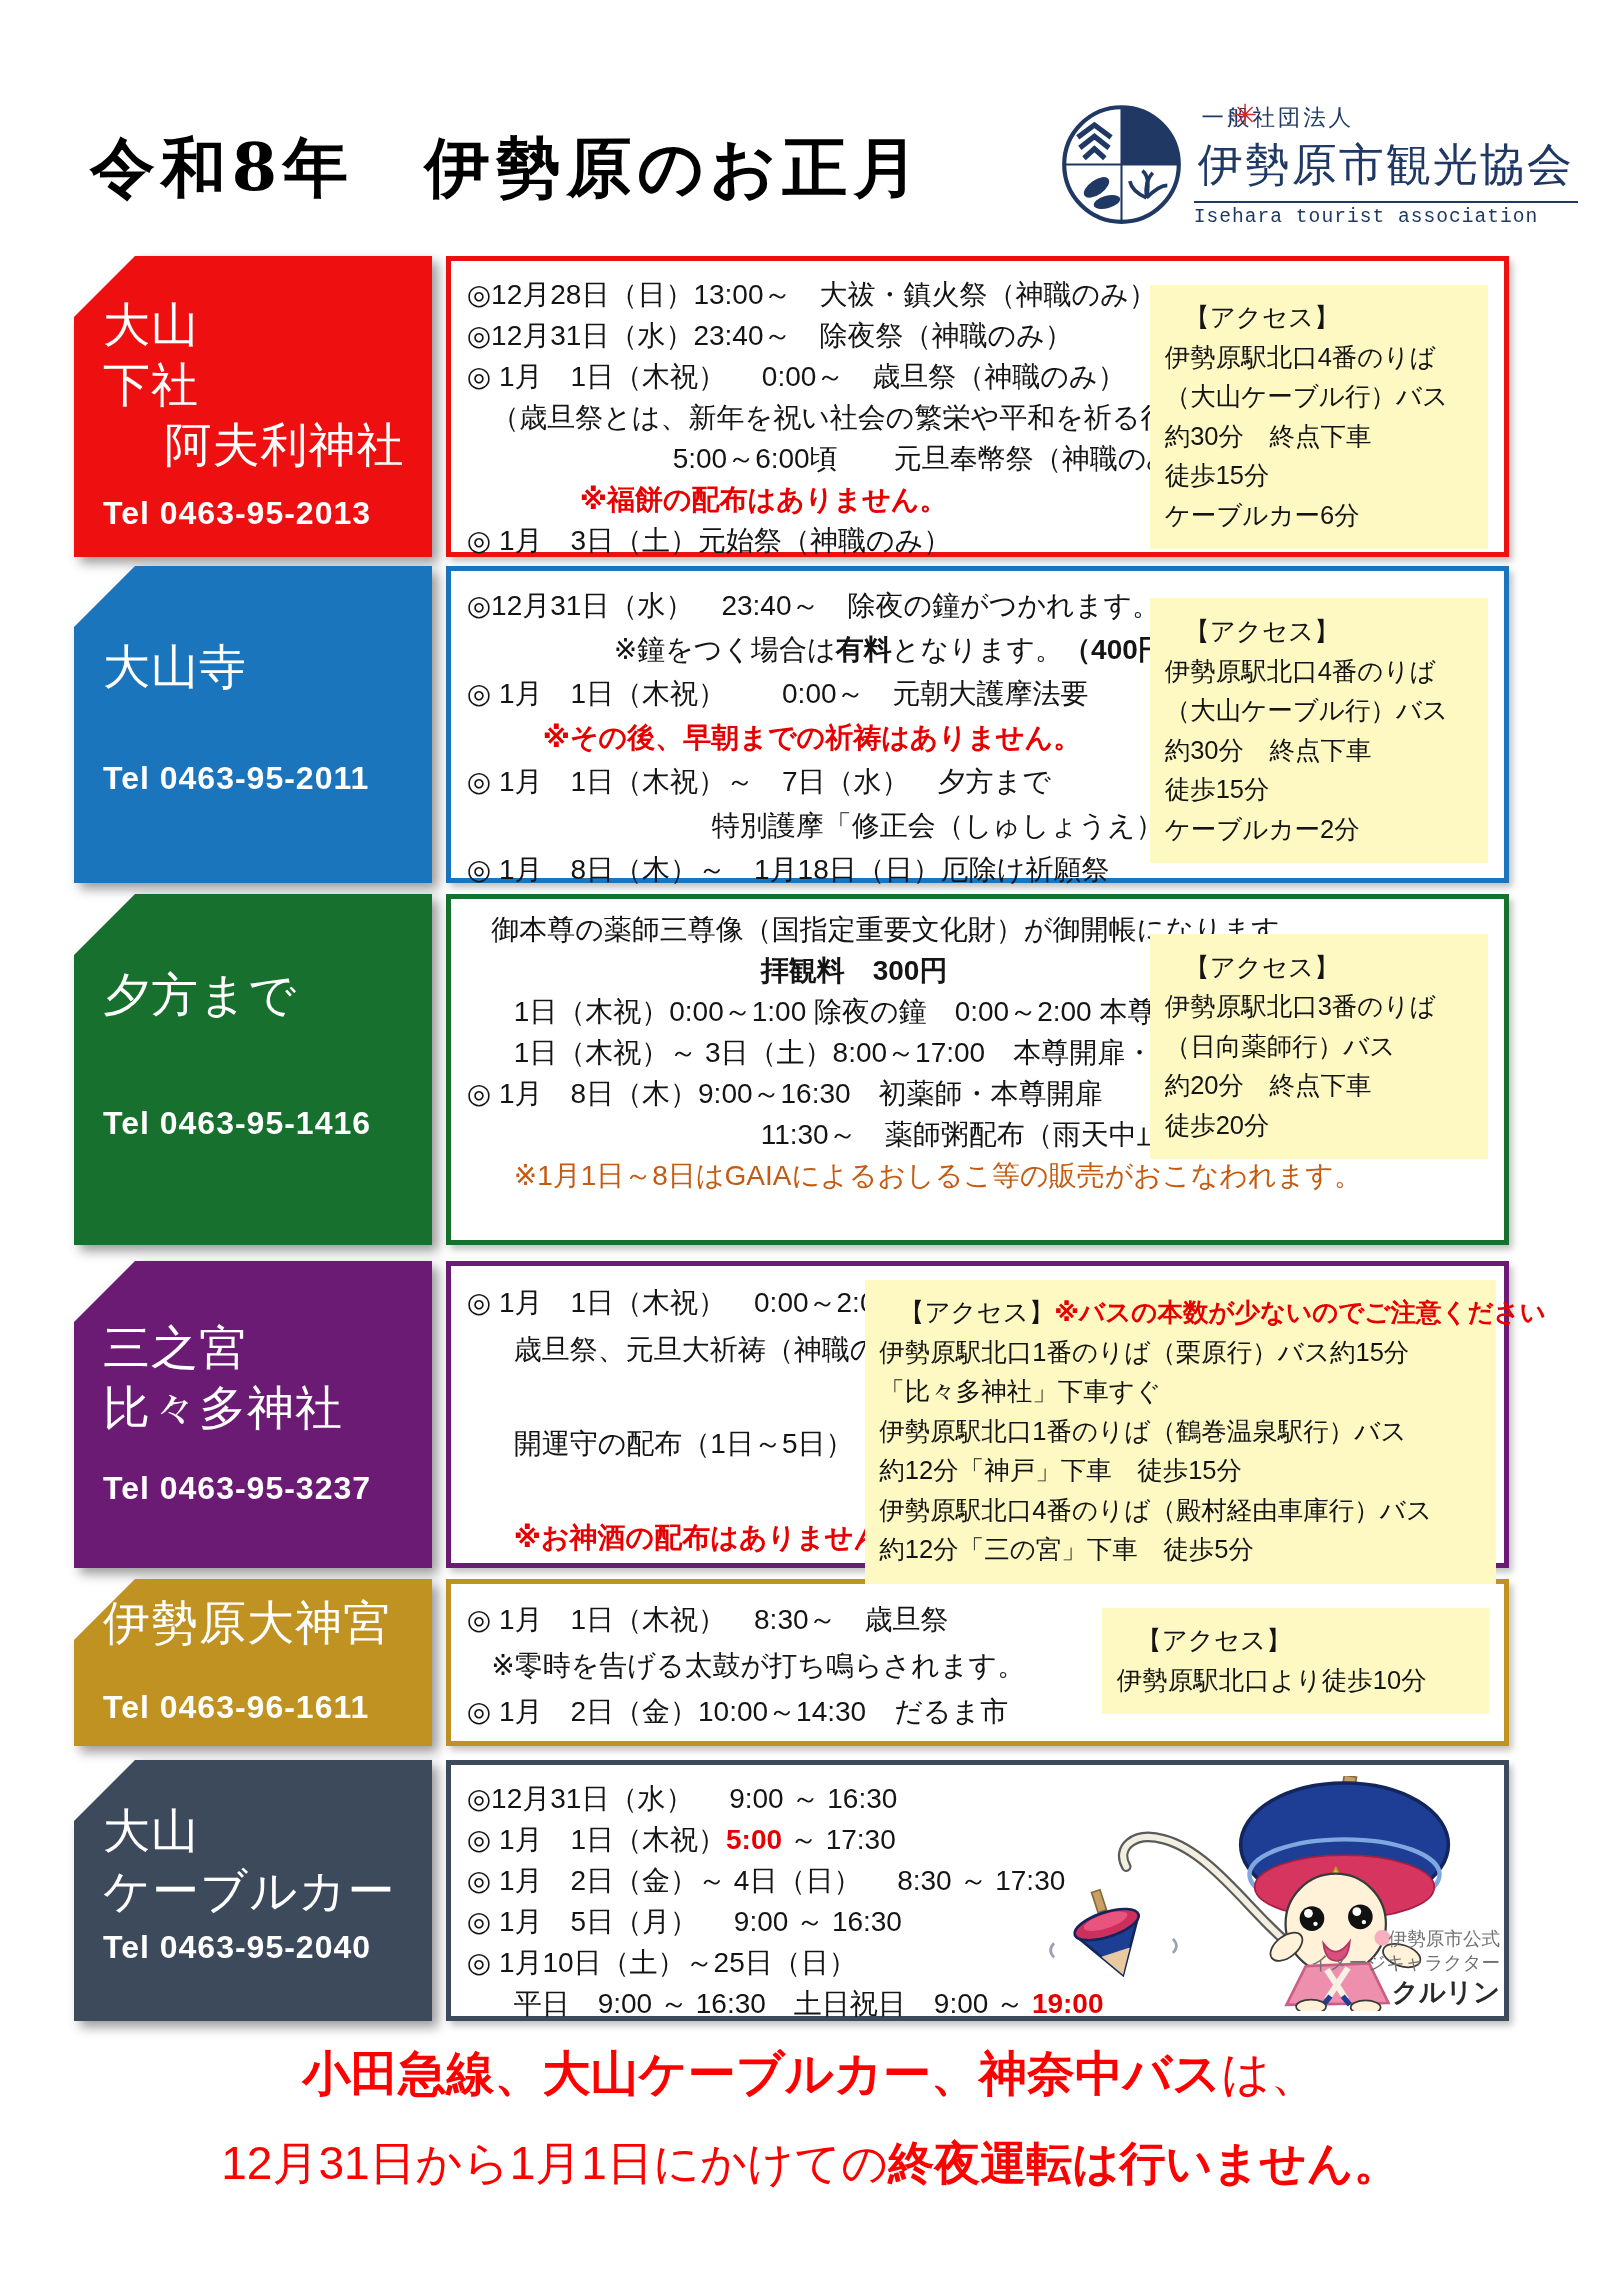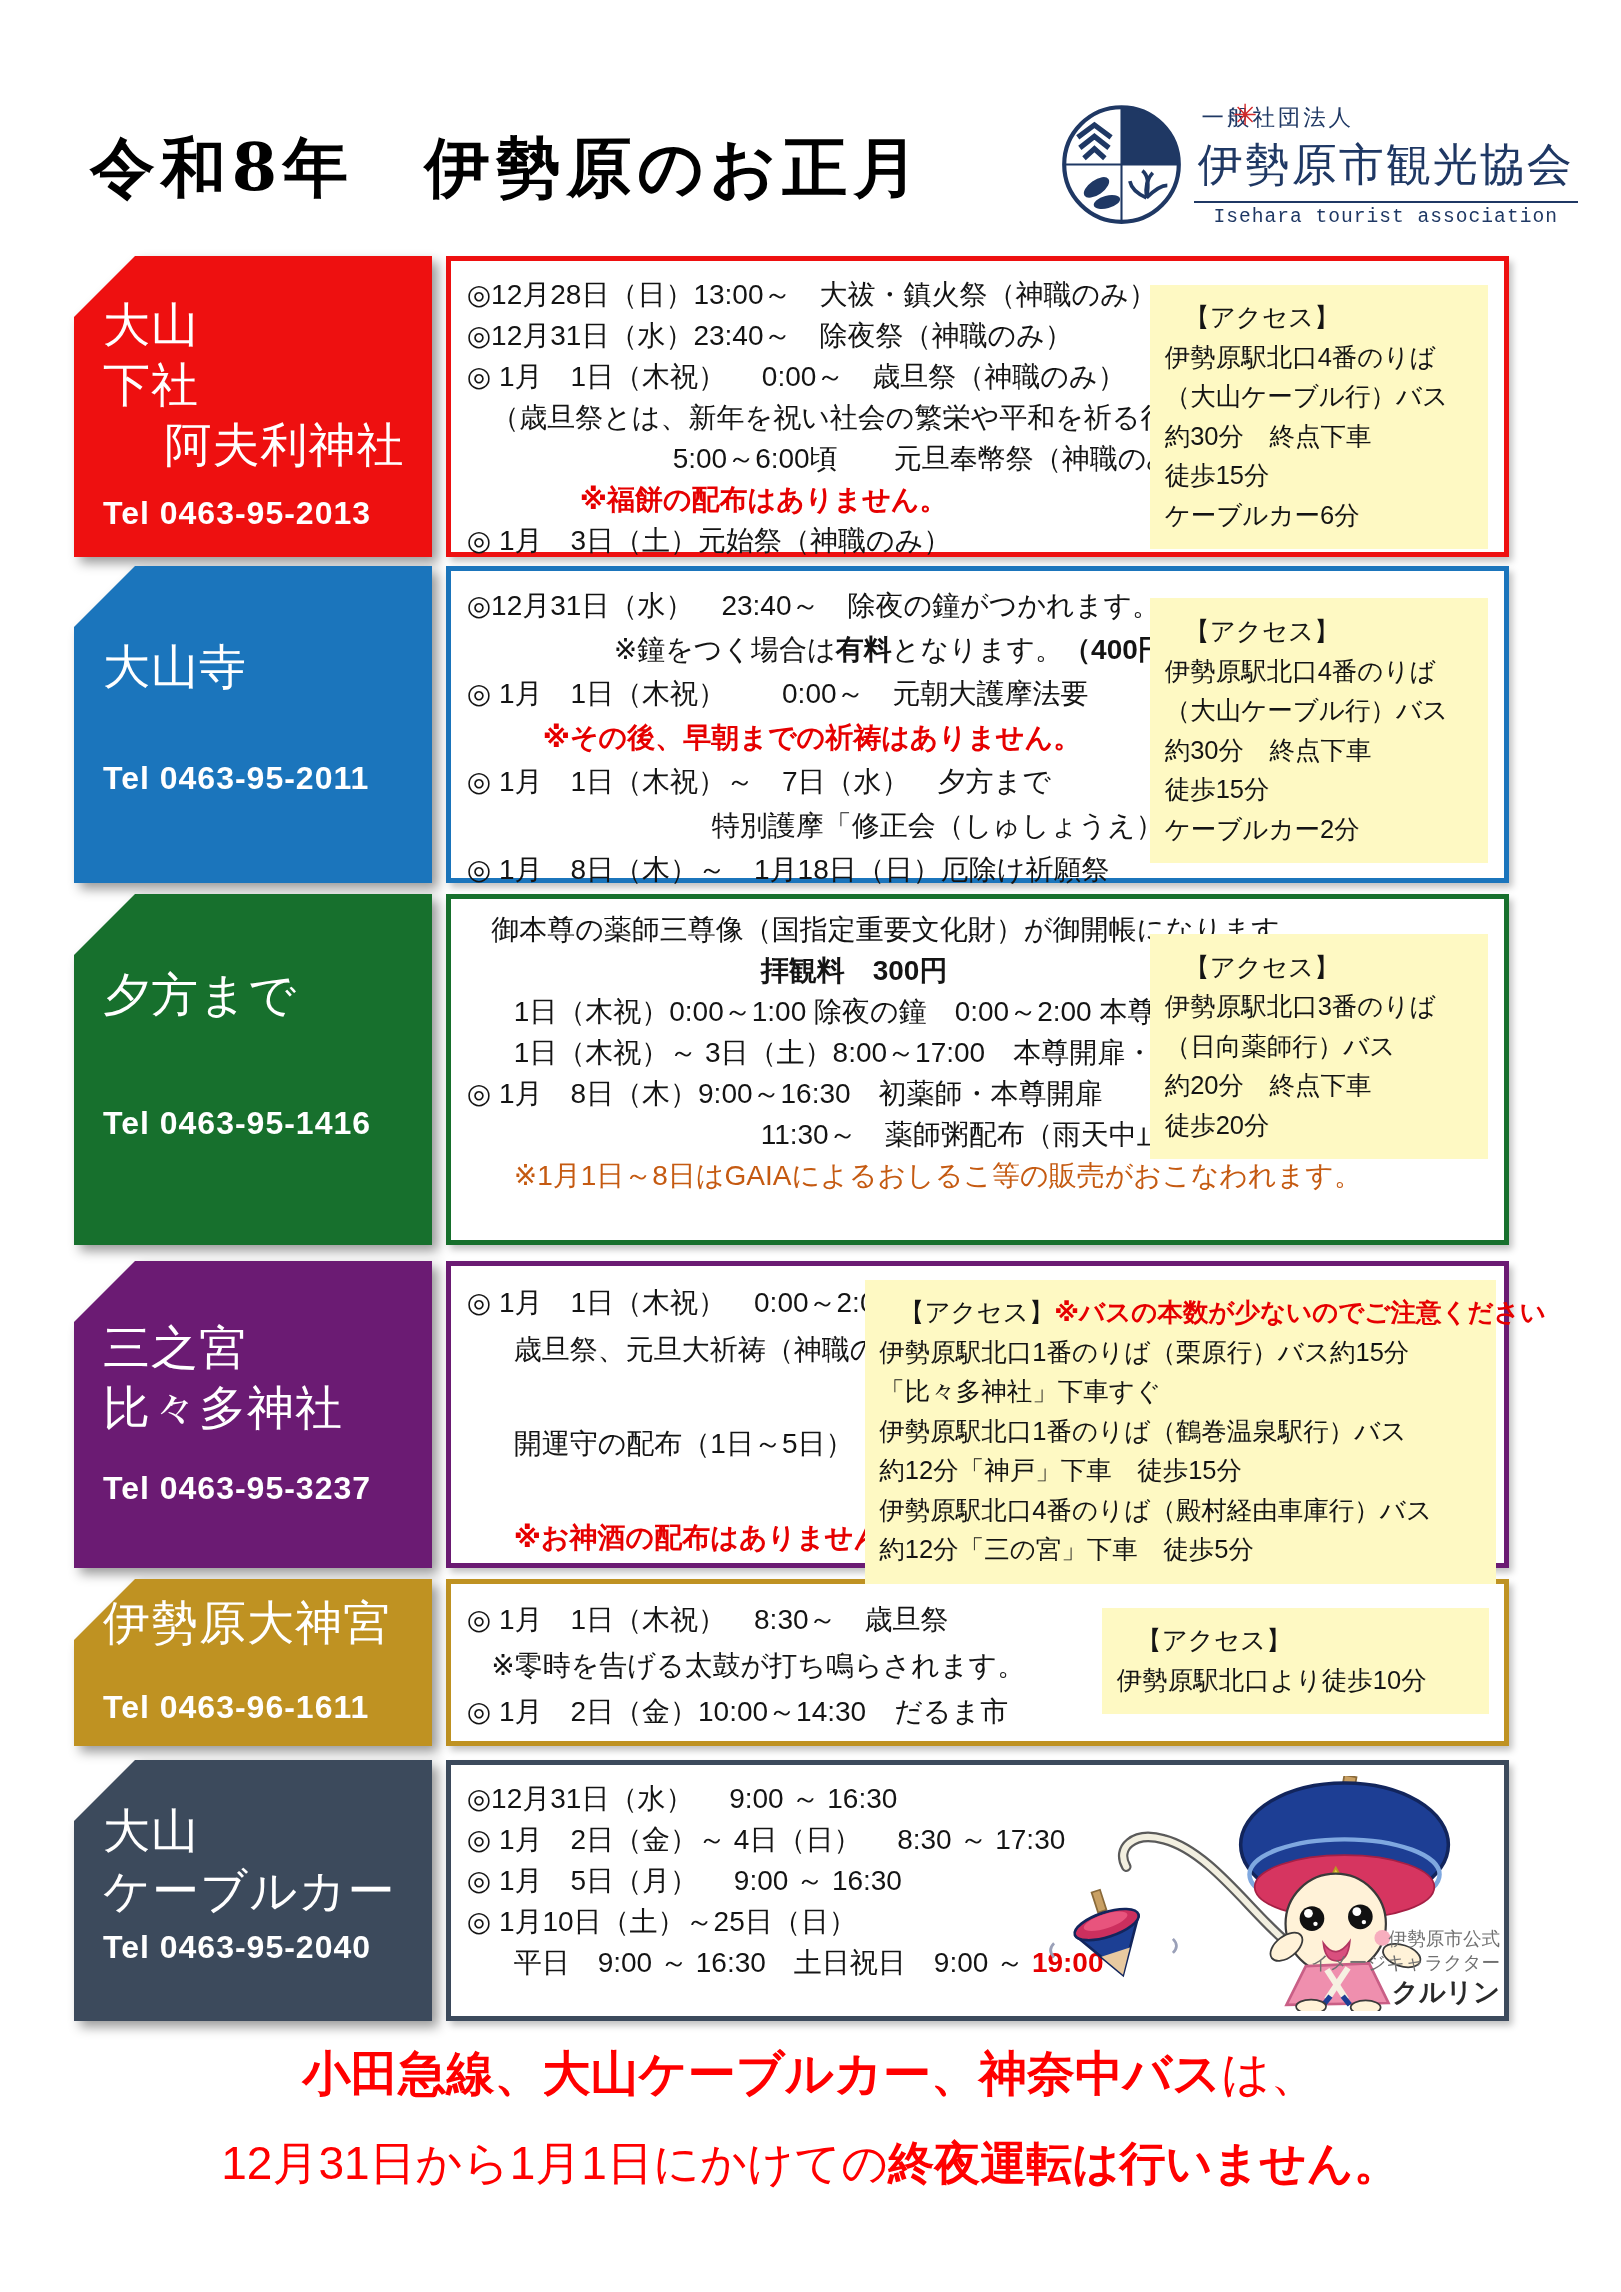--- a/index.html
+++ b/index.html
@@ -8,21 +8,21 @@
 
   
   .title{position:absolute;left:90px;top:80px;font-family:"DejaVu Serif","Liberation Serif",serif;
          font-size:65px;font-weight:bold;letter-spacing:5.9px;color:#000;}
   .logo{position:absolute;left:1059px;top:102px;display:flex;align-items:flex-start;}
   .logo-mark{width:125px;height:125px;flex:0 0 auto;}
   .logo-text{margin-left:9.8px;color:#1f3864;position:relative;}
   .org-type{font-size:22.5px;letter-spacing:2.9px;margin-left:7.8px;}
   .org-name{font-size:45px;letter-spacing:2px;border-bottom:2.9px solid #1f3864;padding:2px 3.9px 5.9px 3.9px;position:relative;white-space:nowrap;}
   .logo-star{position:absolute;left:39px;top:-3.9px;font-size:29px;color:#d42a2a;}
-  .org-en{font-size:19.6px;text-align:center;letter-spacing:1px;margin-top:2.9px;
+  .org-en{font-size:19.6px;letter-spacing:1px;margin-top:2.9px;
           font-family:"Liberation Mono","DejaVu Sans Mono",monospace;}
 
   
   .sec{position:absolute;left:0;width:1621px;}
   .sec-afuri    {top:256px;height:301px;}
   .sec-oyamadera{top:566px;height:317px;}
   .sec-hinata   {top:894px;height:351px;}
   .sec-hibita   {top:1261px;height:307px;}
   .sec-daijingu {top:1579px;height:167px;}
   .sec-cablecar {top:1760px;height:261px;}
@@ -260,20 +260,21 @@
             </div>
         <div class="tel">Tel 0463-96-1611</div>
       </div>
     </div>
   </section>
 
   <section class="sec sec-cablecar" style="--c: #3c4a5c;">
     <div class="content">
       <div class="events">
             <div class="line"><span>◎12月31日（水）　 9:00 ～ 16:30</span></div>
+            <div class="line"><span>◎ 1月　1日（木祝）</span><span class="red">5:00</span><span> ～ 17:30</span></div>
             <div class="line"><span>◎ 1月　2日（金）～ 4日（日）　 8:30 ～ 17:30</span></div>
             <div class="line"><span>◎ 1月　5日（月）　 9:00 ～ 16:30</span></div>
             <div class="line"><span>◎ 1月10日（土）～25日（日）</span></div>
             <div class="line p2"><span>平日　9:00 ～ 16:30　土日祝日　9:00 ～ </span><span class="red">19:00</span></div>
           </div>
 
     </div>
     <div class="label-wrap">
       <div class="label">
         <div class="name">

